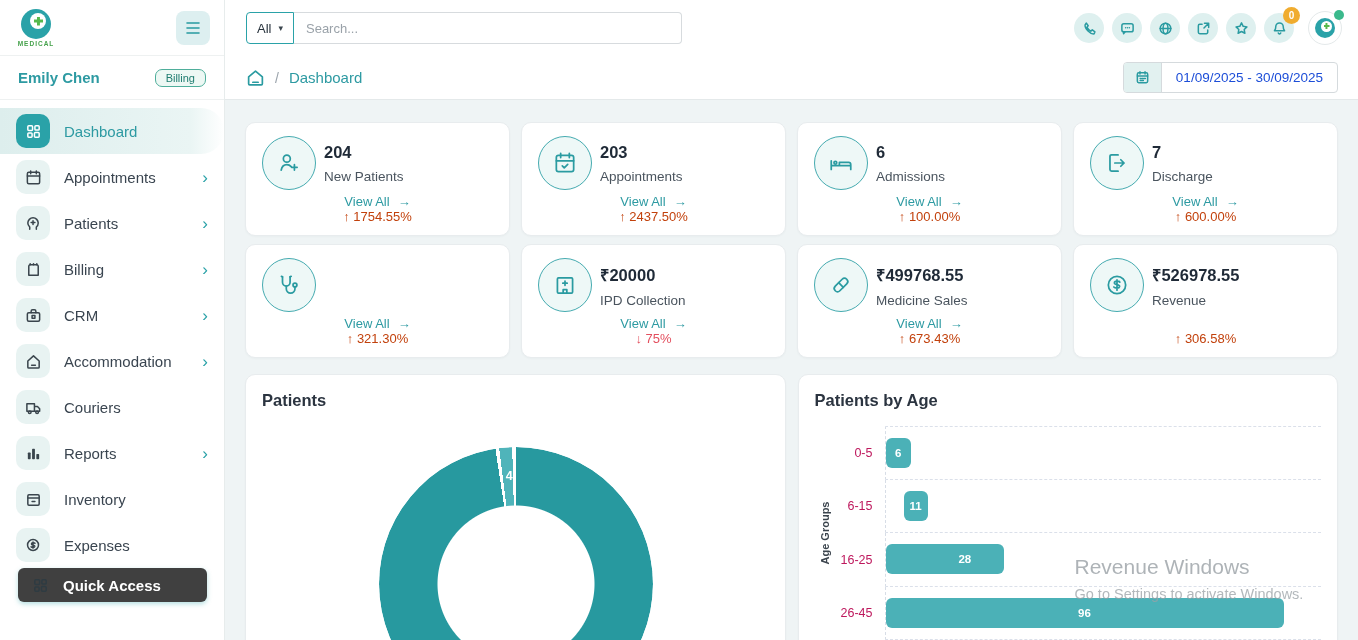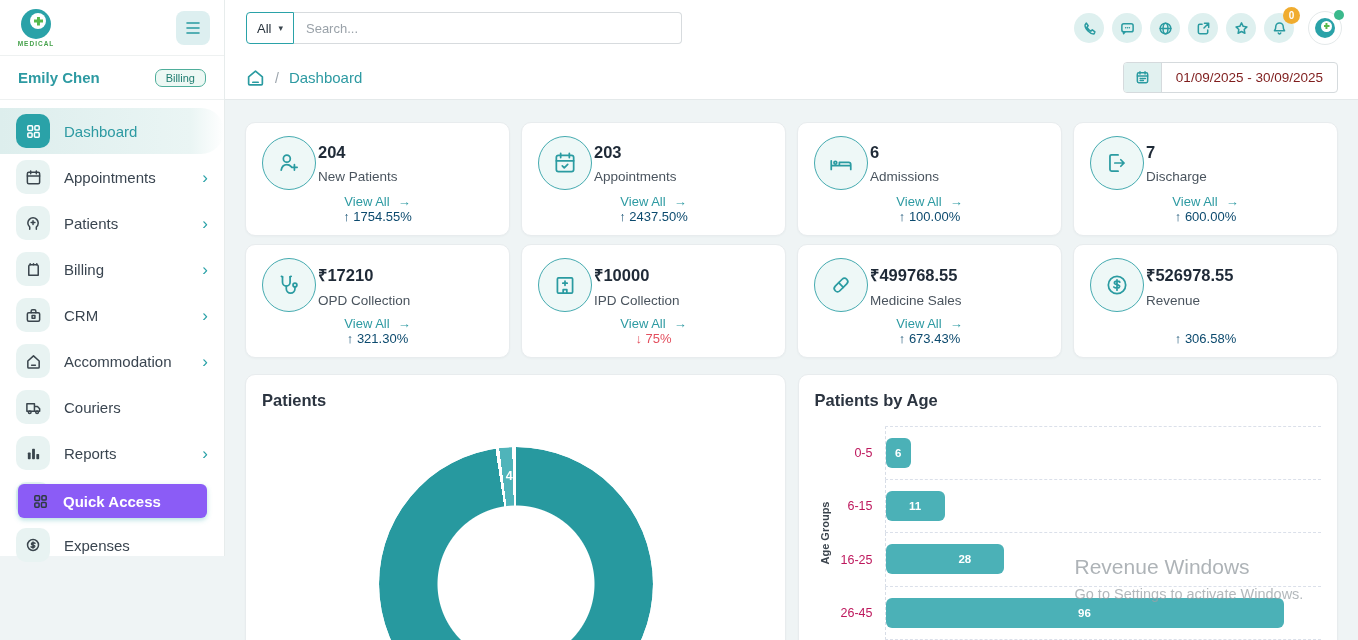--- a/index.html
+++ b/index.html
@@ -1,42 +1,42 @@
 <!DOCTYPE html>
 <html><head>
 <meta charset="utf-8">
 <style>
   * { margin:0; padding:0; box-sizing:border-box; }
   html,body { width:1358px; height:640px; overflow:hidden; }
   body { font-family:"Liberation Sans", sans-serif; background:#eff4f5; color:#2b3440; }
   svg.ic { fill:none; stroke:currentColor; stroke-width:1.6; stroke-linecap:round; stroke-linejoin:round; display:block; }
 
   
-  .sidebar { position:fixed; left:0; top:0; width:225px; height:556px; background:#fff; border-right:1px solid #e7ecec; z-index:5; }
+  .sidebar { position:fixed; left:0; top:0; width:225px; height:640px; background:#fff; border-right:1px solid #e7ecec; z-index:5; }
   .sb-head { height:56px; display:flex; align-items:center; justify-content:space-between; padding:0 14px 0 14px; border-bottom:1px solid #eef1f1; }
   .logo { display:flex; flex-direction:column; align-items:center; width:44px; }
   .logo-mark { width:30px; height:30px; border-radius:50%; background:#2aa2a8; position:relative; }
   .logo-mark::before { content:""; position:absolute; left:9px; top:4px; width:16px; height:16px; background:#fff; border-radius:50%; }
   .logo-mark::after { content:""; position:absolute; left:13px; top:8px; width:9px; height:9px;
       background:linear-gradient(#57b94c,#57b94c); box-shadow:0 0 0 1.5px #fff;
       clip-path:polygon(33% 0,66% 0,66% 33%,100% 33%,100% 66%,66% 66%,66% 100%,33% 100%,33% 66%,0 66%,0 33%,33% 33%); }
   .logo-word { font-size:6.5px; font-weight:bold; letter-spacing:1px; color:#46a24c; margin-top:1px; }
   .hamburger { width:34px; height:34px; border-radius:8px; background:#ddeff0; border:none; display:flex; align-items:center; justify-content:center; color:#279ba0; cursor:pointer; }
   .user-row { height:44px; display:flex; align-items:center; justify-content:space-between; padding:0 18px; border-bottom:1px solid #eef1f1; }
   .user-name { color:#2d9aa2; font-weight:bold; font-size:15px; }
   .change-btn { font-size:11px; color:#1f7d70; background:#edf8f4; border:1px solid #4fae9b; border-radius:7px; padding:2px 10px; cursor:pointer; font-family:inherit; }
   .nav { padding-top:8px; }
   .nav-item { height:46px; display:flex; align-items:center; padding:0 14px 0 16px; cursor:pointer; position:relative; }
   .nav-item.active { background:linear-gradient(90deg,#ddeeed,#eaf5f4 85%,rgba(234,245,244,0)); border-radius:0 24px 24px 0; }
   .nav-ic { width:34px; height:34px; border-radius:10px; background:#e8f3f2; color:#3a454d; display:flex; align-items:center; justify-content:center; flex:none; }
   .nav-item.active .nav-ic { background:#2aa2a8; color:#fff; }
   .nav-lbl { font-size:15px; color:#3a4550; margin-left:14px; flex:1; }
   .nav-item.active .nav-lbl { color:#2d9aa2; }
   .nav-chev { color:#2aa2a8; font-size:17px; line-height:1; margin-right:2px; }
-  .quick-access { position:absolute; left:18px; bottom:38px; width:189px; height:34px; background:#8b5cf6; border:none; border-radius:6px; display:flex; align-items:center; gap:14px; padding:0 14px; cursor:pointer; box-shadow:0 2px 5px rgba(42,162,168,.35); }
+  .quick-access { position:absolute; left:18px; bottom:38px; width:189px; height:34px; background:#404040; border:none; border-radius:6px; display:flex; align-items:center; gap:14px; padding:0 14px; cursor:pointer; box-shadow:0 2px 5px rgba(42,162,168,.35); }
   .quick-access .qa-lbl { color:#fff; font-weight:bold; font-size:15px; font-family:inherit; }
   .quick-access .nav-ic-flat { color:#2e3b42; display:flex; }
 
   
   .main { margin-left:225px; }
   .topbar { height:56px; background:#fff; display:flex; align-items:center; padding:0 16px 0 21px; }
   .search-wrap { display:flex; align-items:stretch; height:32px; }
   .search-filter { display:flex; align-items:center; gap:7px; border:1px solid #2aa2a8; border-radius:4px 0 0 4px; padding:0 10px; font-size:13px; color:#27323c; background:#fff; cursor:pointer; font-family:inherit; }
   .search-filter .caret { font-size:9px; color:#3a454d; }
   .search-input { width:388px; border:1px solid #d7dbde; border-left:none; border-radius:0 4px 4px 0; padding:0 12px; font-size:13px; font-family:inherit; color:#404040; outline:none; }
@@ -49,35 +49,35 @@
   .avatar .logo-mark::before { left:6px; top:2.5px; width:11px; height:11px; }
   .avatar .logo-mark::after { left:8.5px; top:5px; width:6px; height:6px; box-shadow:0 0 0 1px #fff; }
   .avatar .status-dot { position:absolute; top:-2px; right:-3px; width:10px; height:10px; border-radius:50%; background:#3bb98c; }
   .crumb-bar { height:44px; background:#fff; border-bottom:1px solid #e4e9ea; display:flex; align-items:center; padding:0 20px 0 21px; }
   .crumb { display:flex; align-items:center; gap:10px; }
   .crumb .home { color:#2a9ba1; display:flex; cursor:pointer; }
   .crumb .slash { color:#9aa3ab; font-size:14px; }
   .crumb .page { color:#2d9aa2; font-size:15px; }
   .date-wrap { margin-left:auto; display:flex; align-items:stretch; height:31px; border:1px solid #d5dadd; border-radius:4px; overflow:hidden; cursor:pointer; background:#fff; }
   .date-ic { width:38px; background:#e2f1f0; color:#2a9ba1; display:flex; align-items:center; justify-content:center; border-right:1px solid #d5dadd; }
-  .date-txt { padding:0 14px; font-size:13.5px; color:#7f1d1d; display:flex; align-items:center; }
+  .date-txt { padding:0 14px; font-size:13.5px; color:#1d4ed8; display:flex; align-items:center; }
 
   
   .content { padding:22px 20px 0 20px; }
   .stats-grid { display:grid; grid-template-columns:repeat(4,1fr); column-gap:11px; row-gap:8px; }
   .card { background:#fff; border:1px solid #e8ecee; border-radius:10px; box-shadow:0 1px 2px rgba(30,50,60,.03); }
   .stat-card { height:114px; padding:13px 16px 11px 16px; display:flex; flex-direction:column; }
   .stat-top { display:flex; align-items:center; }
   .stat-circ { width:54px; height:54px; border-radius:50%; border:1.5px solid #45abb0; background:#eef8f7; color:#2a9ba1; display:flex; align-items:center; justify-content:center; flex:none; }
-  .stat-txt { margin-left:2px; }
+  .stat-txt { margin-left:8px; }
   .stat-val { font-size:16.5px; font-weight:bold; color:#1f2a37; }
   .stat-lbl { font-size:13.5px; color:#4a545e; margin-top:7px; }
   .stat-foot { margin-top:auto; display:flex; align-items:center; justify-content:space-between;flex-direction:column; }
   .view-all { color:#2d9aa2; font-size:13px; text-decoration:none; display:flex; gap:8px; align-items:center; cursor:pointer; }
-  .trend { font-size:13px; color:#0c4a6e; }
+  .trend { font-size:13px; color:#c2410c; }
   .trend.down { color:#e34f5e; }
 
   .charts-row { display:grid; grid-template-columns:1fr 1fr; gap:12px; margin-top:16px; }
   .chart-card { height:420px; padding:16px 16px 0 16px; position:relative; }
   .chart-title { font-size:16.5px; font-weight:bold; color:#2b3440; }
 
   
   .donut { position:absolute; left:133px; top:72px; width:274px; height:274px; border-radius:50%;
       -webkit-mask:radial-gradient(circle closest-side, transparent 78px, #000 79px); mask:radial-gradient(circle closest-side, transparent 78px, #000 79px); }
   .donut-lbl { position:absolute; transform:translate(-50%,-50%); color:#fff; font-size:12.5px; font-weight:bold; }
@@ -418,44 +418,40 @@
       <div class="card stat-card">
         <div class="stat-top">
           <span class="stat-circ">
             <svg class="ic" width="26" height="26" viewBox="0 0 24 24">
                 <path d="M6 4.5v5a3.5 3.5 0 0 0 7 0v-5"></path>
                 <path d="M5 4l1 .5M14 4l-1 .5"></path>
                 <path d="M9.5 13v2.5a4 4 0 0 0 8 0V14"></path>
                 <circle cx="17.5" cy="12" r="1.8"></circle>
               </svg>
           </span>
-          <div class="stat-txt">
-            <div class="stat-val">₹17210</div>
-            <div class="stat-lbl">OPD Collection</div>
-          </div>
         </div>
         <div class="stat-foot">
           <a class="view-all">
               <span>View All</span>
               <span>→</span>
             </a>
           <span class="trend">↑ 321.30%</span>
         </div>
       </div>
 
       <div class="card stat-card">
         <div class="stat-top">
           <span class="stat-circ">
             <svg class="ic" width="26" height="26" viewBox="0 0 24 24">
                 <rect x="5" y="5.5" width="14" height="14" rx="1"></rect>
                 <path d="M12 8.3v4M10 10.3h4M10.3 19.5v-3.2h3.4v3.2"></path>
               </svg>
           </span>
           <div class="stat-txt">
-            <div class="stat-val">₹10000</div>
+            <div class="stat-val">₹20000</div>
             <div class="stat-lbl">IPD Collection</div>
           </div>
         </div>
         <div class="stat-foot">
           <a class="view-all">
               <span>View All</span>
               <span>→</span>
             </a>
           <span class="trend down">↓ 75%</span>
         </div>
@@ -521,21 +517,21 @@
           <div class="age-rows" id="age-rows">
               <div class="age-row">
                 <span class="age-cat">0-5</span>
                 <div class="age-track">
                   <div class="age-bar" style="width: 25.44px; background: rgb(75, 177, 183);">6</div>
                 </div>
               </div>
               <div class="age-row">
                 <span class="age-cat">6-15</span>
                 <div class="age-track">
-                  <div class="age-bar" style="width: 59px; background: rgb(75, 177, 183);">11</div>
+                  <div class="age-bar" style="width: 24px; background: rgb(75, 177, 183); margin-left: 18px;">11</div>
                 </div>
               </div>
               <div class="age-row">
                 <span class="age-cat">16-25</span>
                 <div class="age-track">
                   <div class="age-bar" style="width: 118.72px; background: rgb(75, 177, 183); padding-left: 40px;">28</div>
                 </div>
               </div>
               <div class="age-row">
                 <span class="age-cat">26-45</span>

